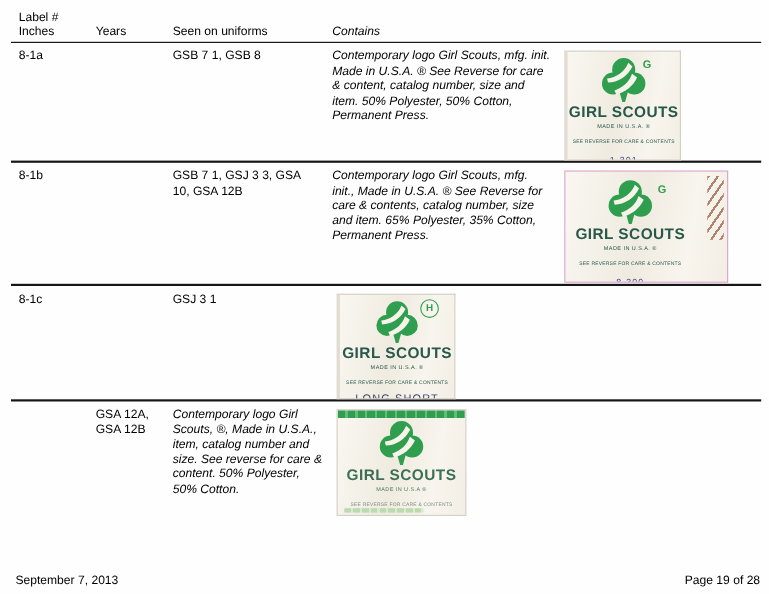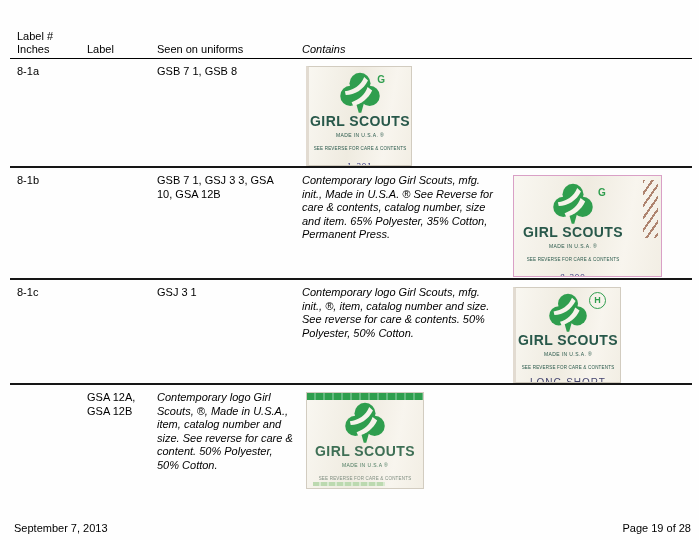--- a/index.html
+++ b/index.html
@@ -3,21 +3,21 @@
 <meta charset="utf-8">
 <style>
   html,body{margin:0;padding:0;background:#ffffff;}
   .page{
     position:relative;width:699px;height:540px;background:#fefefe;
     font-family:"Liberation Sans","DejaVu Sans",sans-serif;color:#000;overflow:hidden;
   }
   .tbl{position:absolute;left:10px;top:4px;width:682px;}
   .thead,.trow{display:grid;grid-template-columns:77px 70px 145px 207px 1fr;}
   .thead{border-bottom:1px solid #000;padding-bottom:1px;min-height:26px;}
-  .thead .cell{font-size:11px;display:flex;align-items:flex-end;padding-bottom:1px;margin-top:20px;}
+  .thead .cell{font-size:11px;display:flex;align-items:flex-end;padding-bottom:1px;}
   .thead .c1{display:block;padding-left:7px;}
   .thead .c1 div{font-size:11px;line-height:13px;}
   .trow{border-bottom:2px solid #161616;}
   .trow.last{border-bottom:none;}
   .cell{font-size:11px;line-height:13.5px;padding-top:6px;}
   .c1{padding-left:7px;}
   .c3{padding-right:14px;}
   .c4{padding-right:6px;font-style:italic;}
   .r1{min-height:105px;}
   .r2{min-height:110px;}
@@ -70,30 +70,31 @@
 <body>
 
 <div class="page">
   <div class="tbl">
 
     <div class="thead">
       <div class="cell c1">
         <div>Label #</div>
         <div>Inches</div>
       </div>
-      <div class="cell c2">Label</div>
+      <div class="cell c2">Years</div>
       <div class="cell c3">Seen on uniforms</div>
       <div class="cell c4">Contains</div>
       <div class="cell c5"></div>
     </div>
 
     <div class="trow r1">
       <div class="cell c1">8-1a</div>
       <div class="cell c2"></div>
       <div class="cell c3">GSB 7 1, GSB 8</div>
+      <div class="cell c4">Contemporary logo Girl Scouts, mfg. init. Made in U.S.A. ® See Reverse for care &amp; content, catalog number, size and item. 50% Polyester, 50% Cotton, Permanent Press.</div>
       <div class="cell c5">
         <div class="photo p1">
           <div class="tag">
             <span class="corner">G</span>
             <svg class="trefoil" width="44" height="42" viewBox="0 0 100 100">
               <g fill="currentColor">
                 <circle cx="50" cy="27" r="25"></circle>
                   <circle cx="27" cy="57" r="24"></circle>
                   <circle cx="73" cy="57" r="24"></circle>
                 <rect x="32" y="30" width="36" height="40"></rect>
@@ -146,21 +147,20 @@
             <div class="fabric"></div>
           </div>
         </div>
       </div>
     </div>
 
     <div class="trow r3">
       <div class="cell c1">8-1c</div>
       <div class="cell c2"></div>
       <div class="cell c3">GSJ 3 1</div>
-      <div class="cell c4">Contemporary logo Girl Scouts, mfg. init., ®, item, catalog number and size. See reverse for care &amp; contents. 50% Polyester, 50% Cotton.</div>
       <div class="cell c5">
         <div class="photo p3">
           <div class="tag">
             <span class="cornerCircle">H</span>
             <svg class="trefoil" width="42" height="40" viewBox="0 0 100 100">
               <g fill="currentColor">
                 <circle cx="50" cy="27" r="25"></circle>
                   <circle cx="27" cy="57" r="24"></circle>
                   <circle cx="73" cy="57" r="24"></circle>
                 <rect x="32" y="30" width="36" height="40"></rect>

